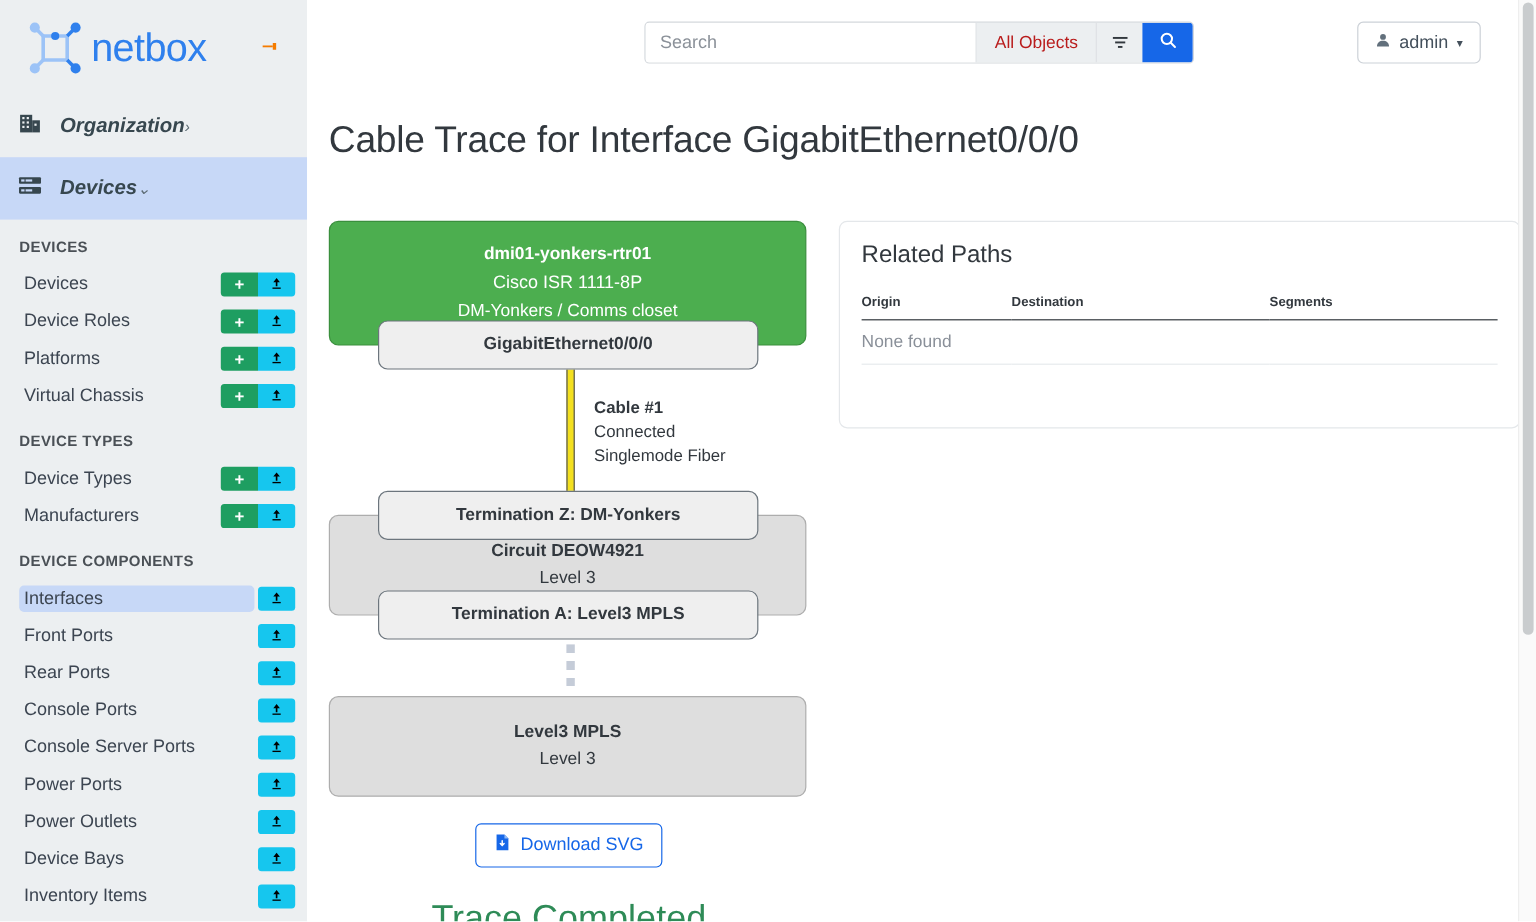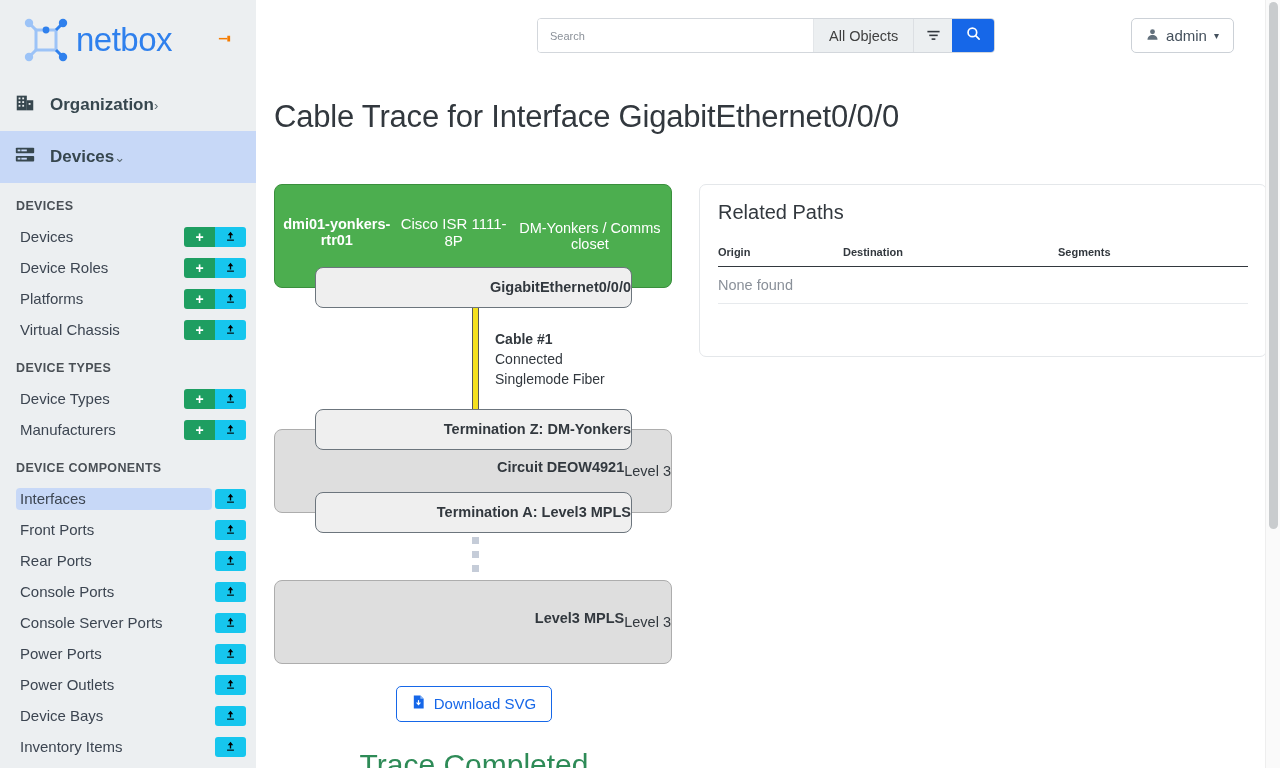--- a/index.html
+++ b/index.html
@@ -29,21 +29,21 @@
   .logo-mark { width: 48px; height: 48px; display: block; }
   .logo-text {
     font-size: 33px; font-weight: 400; color: #2f80ed;
     letter-spacing: -0.5px; line-height: 1;
   }
   .pin-icon { position: absolute; right: 24px; top: 32px; }
 
   .nav-group {
     display: flex; align-items: center; 
     padding: 0 18px 0 14px;
-    height: 52px; cursor: pointer;
+    height: 52px; cursor: pointer; font-style: italic;
   }
   .nav-group.active { background: #c7d8f7; }
   .nav-group-left { display: flex; align-items: center; gap: 14px; }
   .nav-group-label { font-size: 17px; font-weight: 700; color: #37474f; }
   .chev { color: #5c6b73; font-size: 13px; line-height: 1; }
 
   .section-title {
     font-size: 12.5px; font-weight: 700; color: #4a5056;
     letter-spacing: 0.35px;
     padding: 16px 0 8px 16px;
@@ -81,27 +81,27 @@
     padding: 0 24px 0 0; position: relative;
   }
   .search-wrap {
     position: absolute; left: 281px; top: 18px;
     display: flex; align-items: stretch; height: 35px;
     border: 1px solid #d3d7dc; border-radius: 4px; overflow: hidden;
     background: #fff;
   }
   .search-input {
     width: 275px; border: none; outline: none; padding: 0 12px;
-    font-size: 11px; color: #32383e; background: #fff;
+    font-size: 15px; color: #32383e; background: #fff;
     font-family: "Liberation Sans", sans-serif;
   }
   .search-input::placeholder { color: #8b9199; }
   .obj-select {
     display: flex; align-items: center; padding: 0 15px;
-    background: #eceff1; color: #404040; font-size: 14.5px;
+    background: #eceff1; color: #b91c1c; font-size: 14.5px;
     cursor: pointer; border-left: 1px solid #e3e6e9;
   }
   .filter-btn {
     width: 39px; display: flex; align-items: center; justify-content: center;
     background: #eceff1; cursor: pointer; border-left: 1px solid #dcdfe3;
   }
   .search-btn {
     width: 42px; display: flex; align-items: center; justify-content: center;
     background: #1667e8; cursor: pointer;
   }
@@ -118,21 +118,21 @@
     padding: 8px 0 0 18px; letter-spacing: -0.2px;
   }
 
   .content { display: flex; padding: 28px 0 0 18px; gap: 0; }
 
   
   .trace { width: 400px; position: relative; flex: 0 0 400px; }
 
   .node {
     border-radius: 8px; text-align: center;
-    display: flex; flex-direction: row; justify-content: flex-end;
+    display: flex; flex-direction: column; justify-content: center;
     align-items: center;
   }
   .node-device {
     width: 398px; height: 104px;
     background: #4cae4f; border: 1px solid #3a8f3d;
     color: #ffffff; position: relative; z-index: 1;
   }
   .node-device .t1 { font-size: 14.5px; font-weight: 700; margin-bottom: 7px; }
   .node-device .t2 { font-size: 15px; font-weight: 400; margin-bottom: 7px; }
   .node-device .t3 { font-size: 14.5px; font-weight: 400; }

